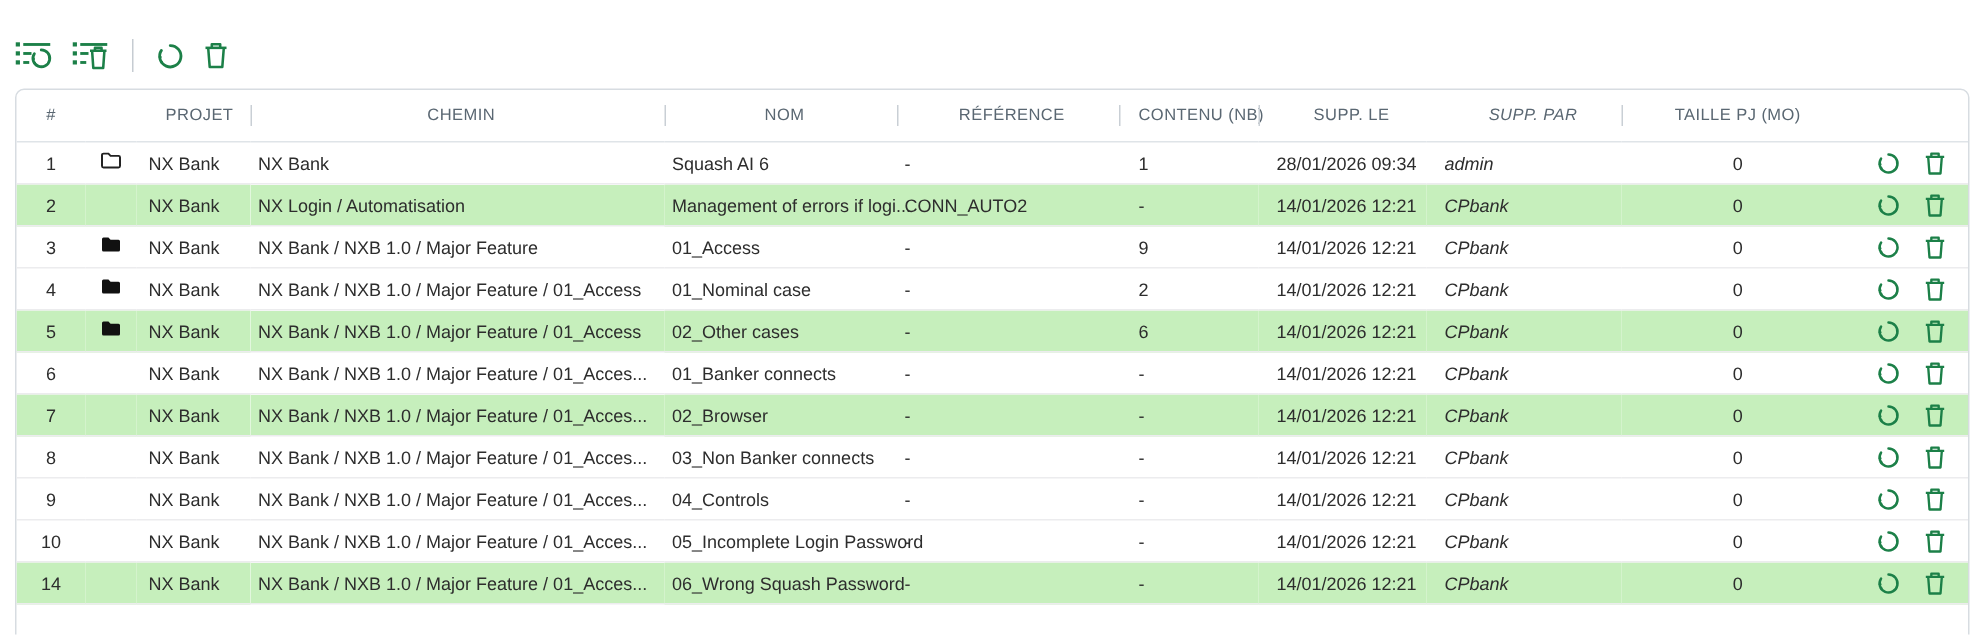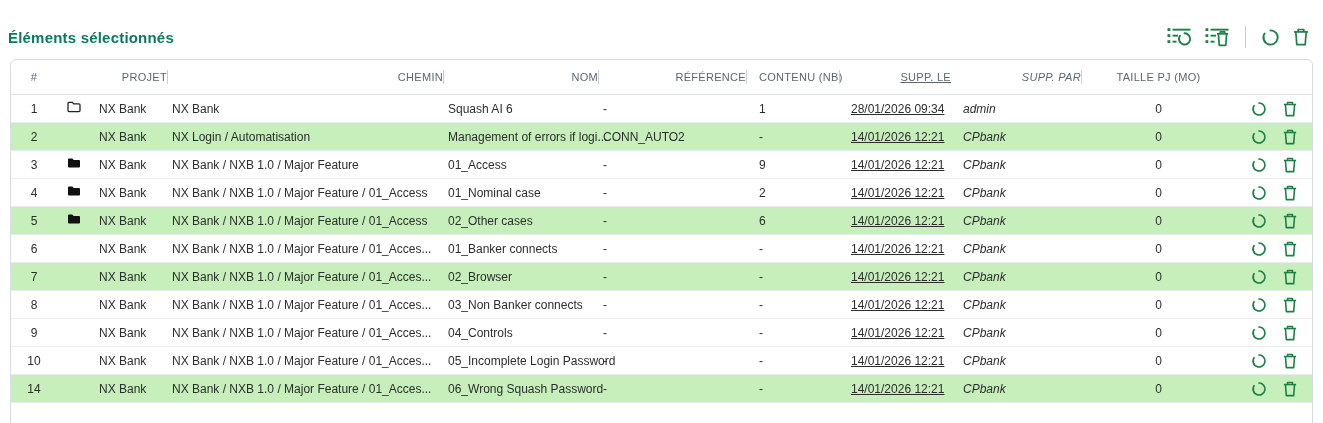--- a/index.html
+++ b/index.html
@@ -24,51 +24,50 @@
   .table-card{
     margin:0 10px;border:1px solid #d7dce1;border-radius:6px;
     height:500px;overflow:hidden;background:#fff;
   }
   table{border-collapse:collapse;table-layout:fixed;width:1301px;}
   col.c0{width:46px}col.c1{width:34px}col.c2{width:76px}col.c3{width:276px}
   col.c4{width:155px}col.c5{width:148px}col.c6{width:93px}col.c7{width:112px}
   col.c8{width:130px}col.c9{width:155px}col.c10{width:76px}
   thead th{
     height:34px;font-size:11px;font-weight:normal;color:#5a6772;
-    text-align:right;letter-spacing:.3px;white-space:nowrap;
+    text-align:center;letter-spacing:.3px;white-space:nowrap;
     border-bottom:1px solid #dfe4e8;position:relative;padding:0 0 0 5px;
     text-transform:uppercase;
   }
   thead th.sep::before{
     content:"";position:absolute;left:0;top:10px;width:1px;height:14px;background:#c9cfd5;
   }
   thead th.center{text-align:center;}
   tbody td{
     height:27px;font-size:12px;color:#2d2d2d;white-space:nowrap;
     border-bottom:1px solid #ececee;padding:0 0 0 5px;vertical-align:middle;
   }
   tbody tr.hl td{background:#c6efbc;}
   td.c0,th.c0{text-align:center;padding:0;}
   td.c1{padding:0;text-align:center;}
   td.c2,th.c2{padding-left:8px;}
   td.c3{overflow:hidden;}
   td.c6,th.c6{padding-left:13px;}
-  td.c7,th.c7{padding-left:12px;text-decoration:underline;}
+  td.c7,th.c7{padding-left:12px;}
   td.c8,th.c8{padding-left:12px;font-style:italic;}
   td.c9,th.c9{text-align:center;padding:0;}
   td.c10{padding:0;text-align:center;}
   .row-actions{display:flex;align-items:center;justify-content:center;gap:14px;}
   .icon-btn{background:transparent;border:none;padding:1px;margin:0;cursor:pointer;display:flex;align-items:center;}
   svg{display:block;}
 </style>
 </head>
 <body>
 
 <div class="topbar">
-  <div class="page-title">Éléments sélectionnés</div>
   <div class="toolbar">
     <button class="tool-btn">
       <span>
         <svg width="25" height="20" viewBox="0 0 25 20">
           <g fill="#1c8048">
             <rect x="0.5" y="1.2" width="2.8" height="2.8"></rect>
             <rect x="0.5" y="7.2" width="2.8" height="2.8"></rect>
             <rect x="0.5" y="13.2" width="2.8" height="2.8"></rect>
             <rect x="5.5" y="1.7" width="18" height="1.9"></rect>
             <rect x="5.5" y="7.7" width="5.5" height="1.9"></rect>

